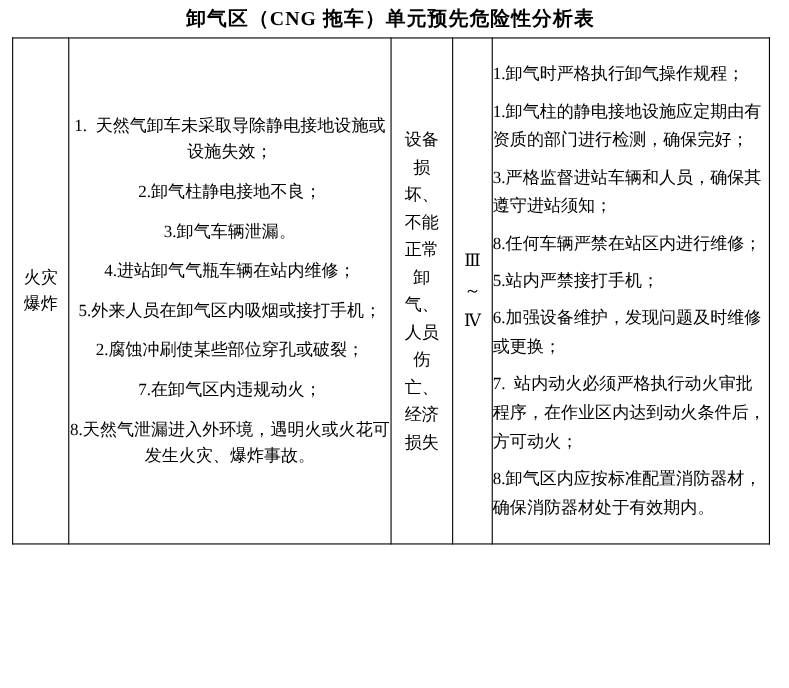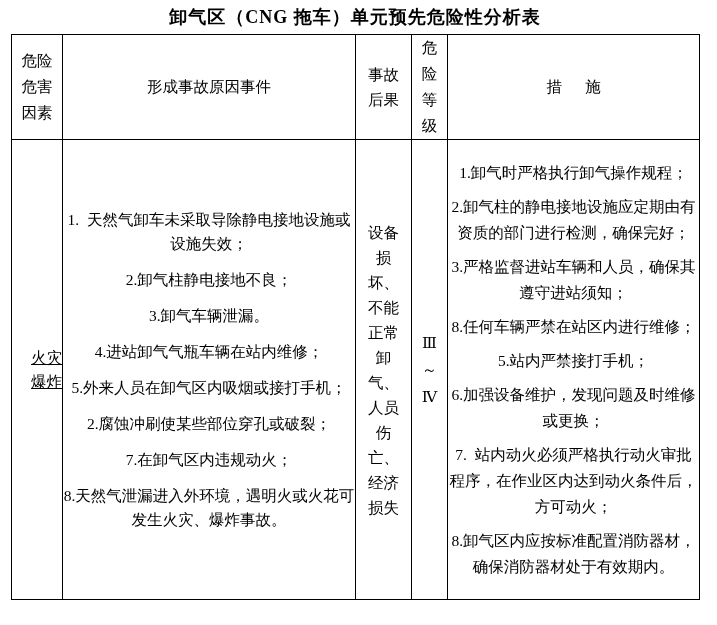--- a/index.html
+++ b/index.html
@@ -49,45 +49,44 @@
   
   td.hd { text-align: center; }
   td.hd-factor   { white-space: pre-line; line-height: 26px; }
   td.hd-causes   { line-height: 20px; }
   td.hd-conseq   { white-space: pre-line; line-height: 25px; }
   td.hd-level    { white-space: pre-line; line-height: 26px; }
   td.hd-measures { white-space: pre-wrap; line-height: 20px; }
 
   
   td.cell-factor {
-    text-align: right;
+    text-align: center;
     white-space: pre-line;
     line-height: 24px;
-    text-decoration: underline;
   }
   td.cell-causes { padding: 0 6px 0 11px; text-align: center; }
   td.cell-causes .para {
     line-height: 24px;
     white-space: pre-wrap;
     margin: 0;
   }
   td.cell-causes .para + .para { margin-top: 12px; }
 
   td.cell-conseq {
     white-space: pre-line;
     line-height: 25px;
     padding-left: 9px;
     text-align: center;
   }
   td.cell-level {
     white-space: pre-line;
     line-height: 27px;
     text-align: center;
   }
-  td.cell-measures { padding: 0 2px 0 7px; text-align: center; }
+  td.cell-measures { padding: 0 2px 0 7px; }
   td.cell-measures .para {
     line-height: 26px;
     white-space: pre-wrap;
     margin: 0;
   }
   td.cell-measures .para + .para { margin-top: 8px; }
 </style>
 </head>
 <body>
 
@@ -97,33 +96,20 @@
 
   <table class="pha">
     <colgroup>
       <col style="width:51px">
       <col style="width:293px">
       <col style="width:56px">
       <col style="width:36px">
       <col style="width:252px">
     </colgroup>
     <tbody>
-      <tr class="hdr-row">
-        <td class="hd hd-factor">危险
-危害
-因素</td>
-        <td class="hd hd-causes">形成事故原因事件</td>
-        <td class="hd hd-conseq">事故
-后果</td>
-        <td class="hd hd-level">危
-险
-等
-级</td>
-        <td class="hd hd-measures">措      施</td>
-      </tr>
       <tr class="data-row">
         <td class="cell-factor">火灾
 爆炸</td>
         <td class="cell-causes">
           <p class="para">1.  天然气卸车未采取导除静电接地设施或设施失效；</p>
           <p class="para">2.卸气柱静电接地不良；</p>
           <p class="para">3.卸气车辆泄漏。</p>
           <p class="para">4.进站卸气气瓶车辆在站内维修；</p>
           <p class="para">5.外来人员在卸气区内吸烟或接打手机；</p>
           <p class="para">2.腐蚀冲刷使某些部位穿孔或破裂；</p>
@@ -140,21 +126,21 @@
 人员
 伤
 亡、
 经济
 损失</td>
         <td class="cell-level">Ⅲ
 ～
 Ⅳ</td>
         <td class="cell-measures">
           <p class="para">1.卸气时严格执行卸气操作规程；</p>
-          <p class="para">2.卸气柱的静电接地设施应定期由有资质的部门进行检测，确保完好；</p>
+          <p class="para">1.卸气柱的静电接地设施应定期由有资质的部门进行检测，确保完好；</p>
           <p class="para">3.严格监督进站车辆和人员，确保其遵守进站须知；</p>
           <p class="para">8.任何车辆严禁在站区内进行维修；</p>
           <p class="para">5.站内严禁接打手机；</p>
           <p class="para">6.加强设备维护，发现问题及时维修或更换；</p>
           <p class="para">7.  站内动火必须严格执行动火审批程序，在作业区内达到动火条件后，方可动火；</p>
           <p class="para">8.卸气区内应按标准配置消防器材，确保消防器材处于有效期内。</p>
         </td>
       </tr>
     </tbody>
   </table>

